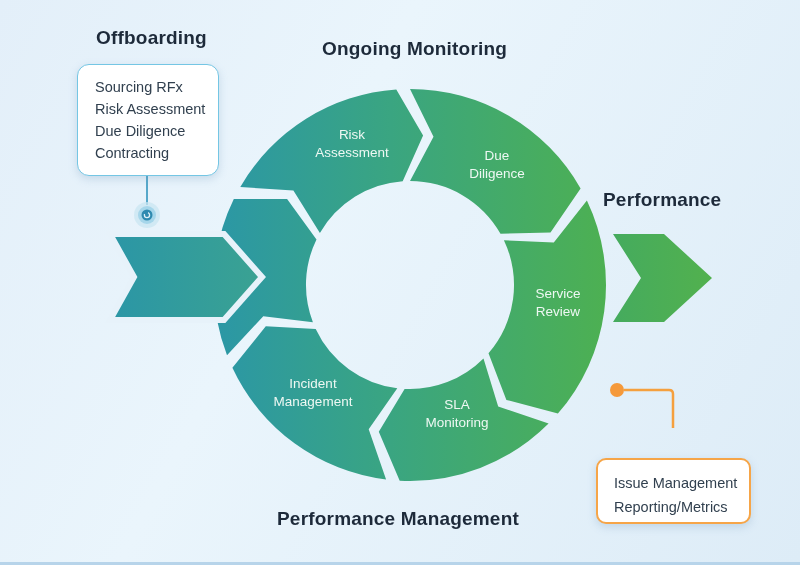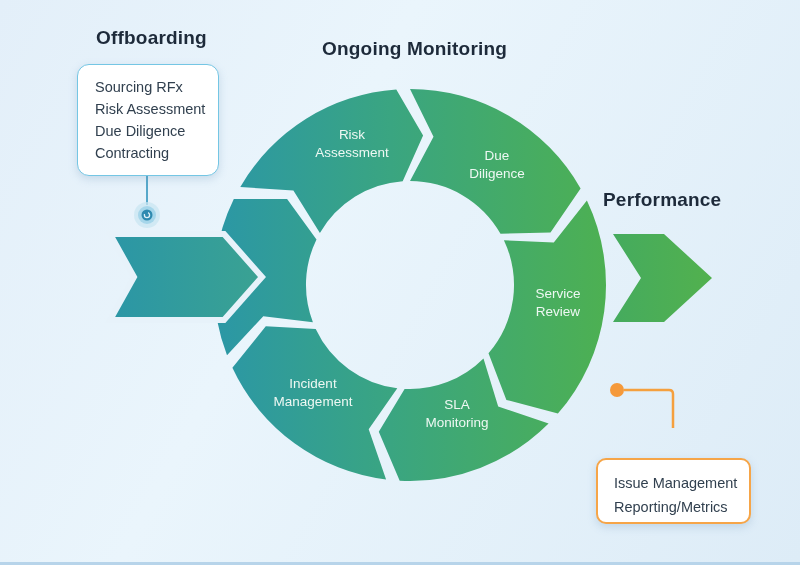--- a/index.html
+++ b/index.html
@@ -117,20 +117,21 @@
       <circle cx="147" cy="215" r="2.6" fill="none" stroke="#dff1f8" stroke-width="1.3" stroke-dasharray="9 4"></circle>
     </g>
 
     <path d="M 624 390 H 669 Q 673 390 673 394 V 428" fill="none" stroke="#f5a03e" stroke-width="2.5"></path>
     <circle cx="617" cy="390" r="7" fill="#f5993a"></circle>
   </svg>
 
   <div class="heading" style="left:96px;top:27px;">Offboarding</div>
   <div class="heading" style="left:322px;top:38px;text-align:center;">Ongoing Monitoring</div>
   <div class="heading" style="left:603px;top:189px;">Performance</div>
+  <div class="heading" style="left:277px;top:508px;">Performance Management</div>
 
   <div class="callout blue">
     <div class="item">Sourcing RFx</div>
     <div class="item">Risk Assessment</div>
     <div class="item">Due Diligence</div>
     <div class="item">Contracting</div>
   </div>
 
   <div class="callout orange">
     <div class="item">Issue Management</div>

